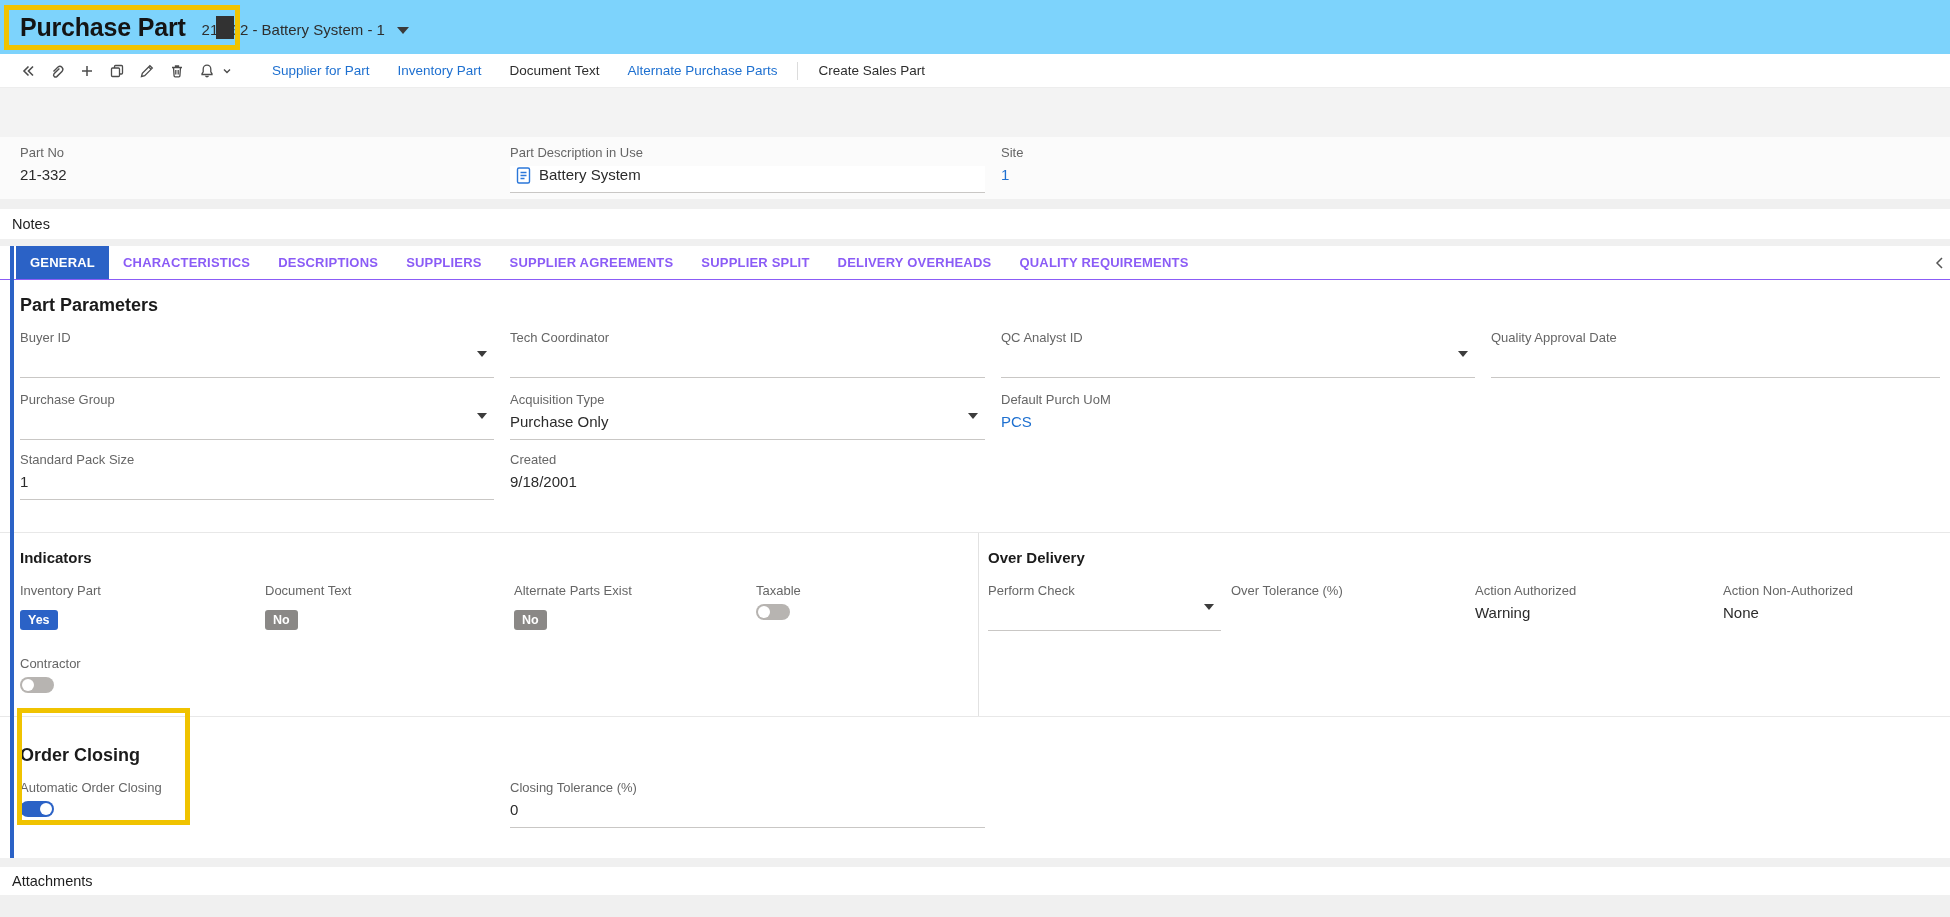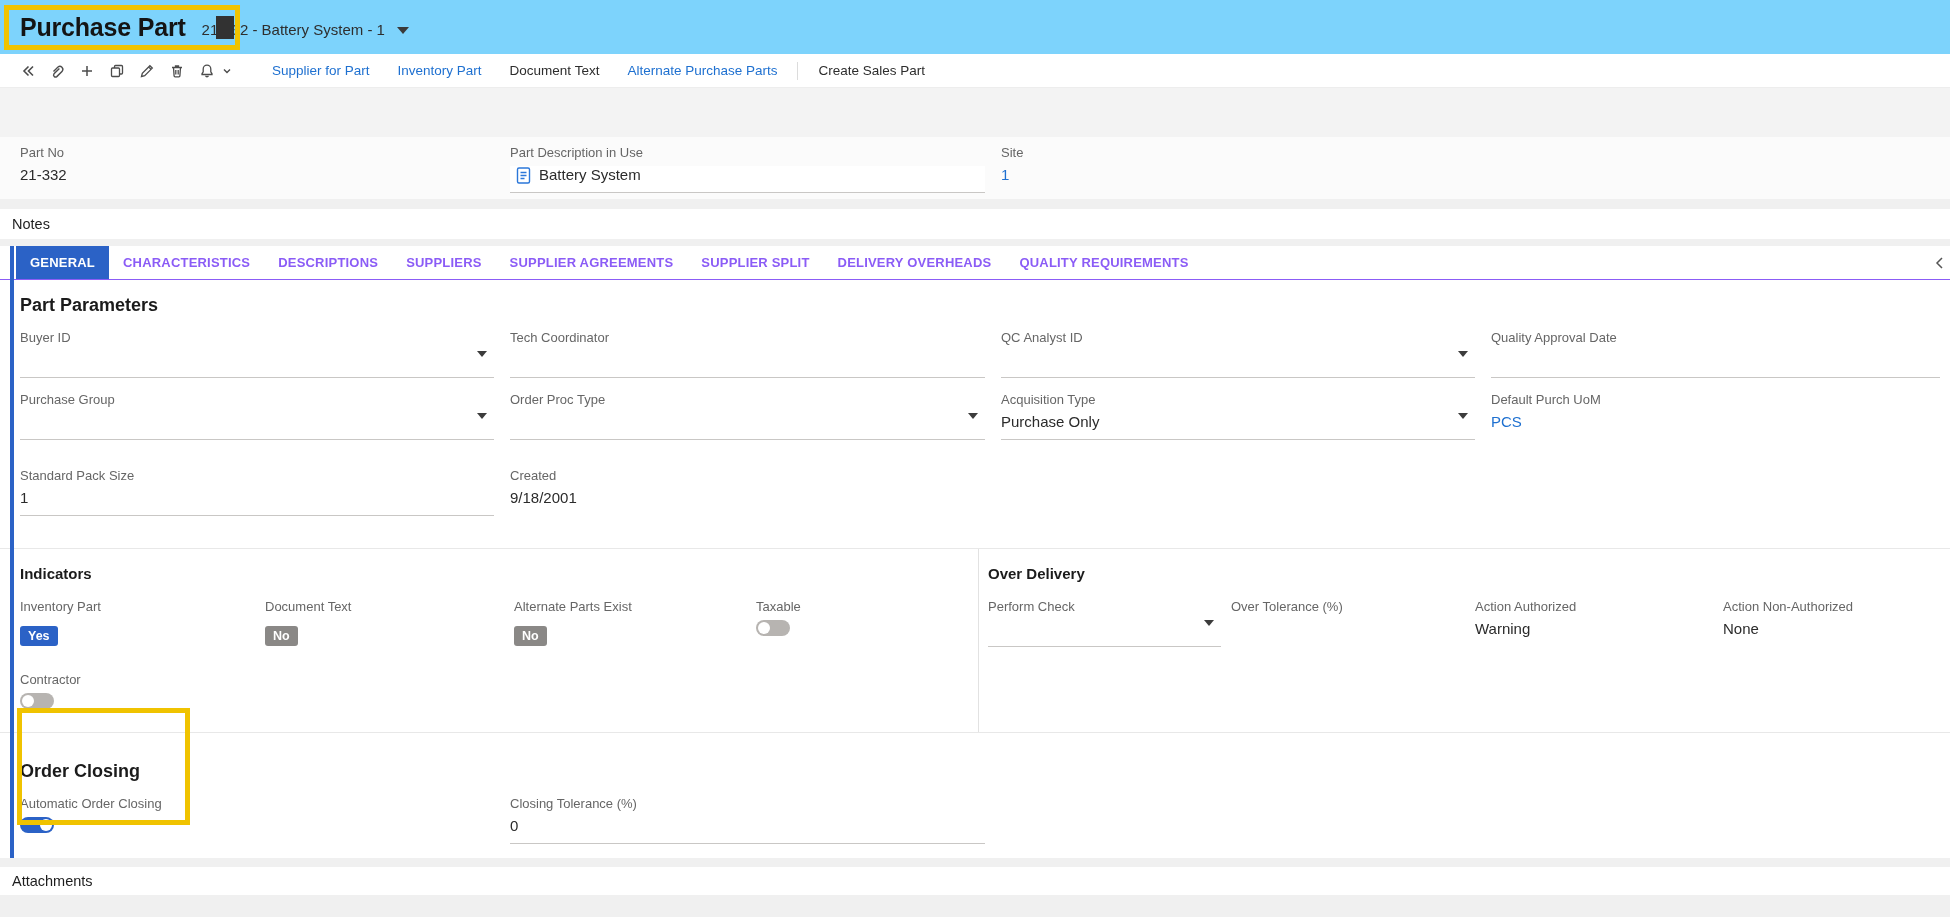--- a/index.html
+++ b/index.html
@@ -45,21 +45,21 @@
   
   .tabs { height:34px; background:#fff; display:flex; align-items:stretch; border-bottom:1px solid #8b5cf6; position:relative; padding-left:16px; }
   .tab { font-size:13px; font-weight:600; letter-spacing:0.2px; color:#8b5cf6; padding:0 14px; display:flex; align-items:center; cursor:pointer; white-space:nowrap; }
   .tab.active { background:#2b62c6; color:#fff; }
   .tab-scroll-left { position:absolute; right:6px; top:0; height:34px; display:flex; align-items:center; color:#555; cursor:pointer; }
 
   
   .panel { height:578px; background:#fff; overflow:hidden; }
   .group-title { font-size:18px; font-weight:700; color:#1b1b1b; padding:15px 0 0 20px; }
   .param-row { display:grid; grid-template-columns:474px 475px 474px 1fr; column-gap:16px; padding:0 10px 0 20px; margin-top:14px; }
-  .param-row.r3 { margin-top:28px; }
+  .param-row.r3 { margin-top:12px; }
 
   .split { display:flex; border-top:1px solid #e8e8e8; margin-top:32px; height:184px; }
   .ind-col { width:978px; padding-left:20px; }
   .od-col { flex:1; border-left:1px solid #e2e2e2; padding-left:9px; }
   .sub-title { font-size:15px; font-weight:700; color:#1b1b1b; padding-top:16px; }
   .ind-grid { display:grid; grid-template-columns:245px 249px 242px 1fr; margin-top:17px; }
   .od-grid { display:grid; grid-template-columns:243px 244px 248px 1fr; margin-top:17px; }
   .od-grid .fctrl.editable { width:233px; }
   .ind-extra { margin-top:26px; }
 
@@ -232,27 +232,20 @@
 
     <div class="param-row">
       <div>
         <div class="flabel">Purchase Group</div>
         <div class="fctrl editable">
           <span class="fval"></span>
           <span class="dd"></span>
         </div>
       </div>
       <div>
-        <div class="flabel">Order Proc Type</div>
-        <div class="fctrl editable">
-          <span class="fval"></span>
-          <span class="dd"></span>
-        </div>
-      </div>
-      <div>
         <div class="flabel">Acquisition Type</div>
         <div class="fctrl editable">
           <span class="fval">Purchase Only</span>
           <span class="dd"></span>
         </div>
       </div>
       <div>
         <div class="flabel">Default Purch UoM</div>
         <div class="fctrl readonly">
           <span class="fval link">PCS</span>

